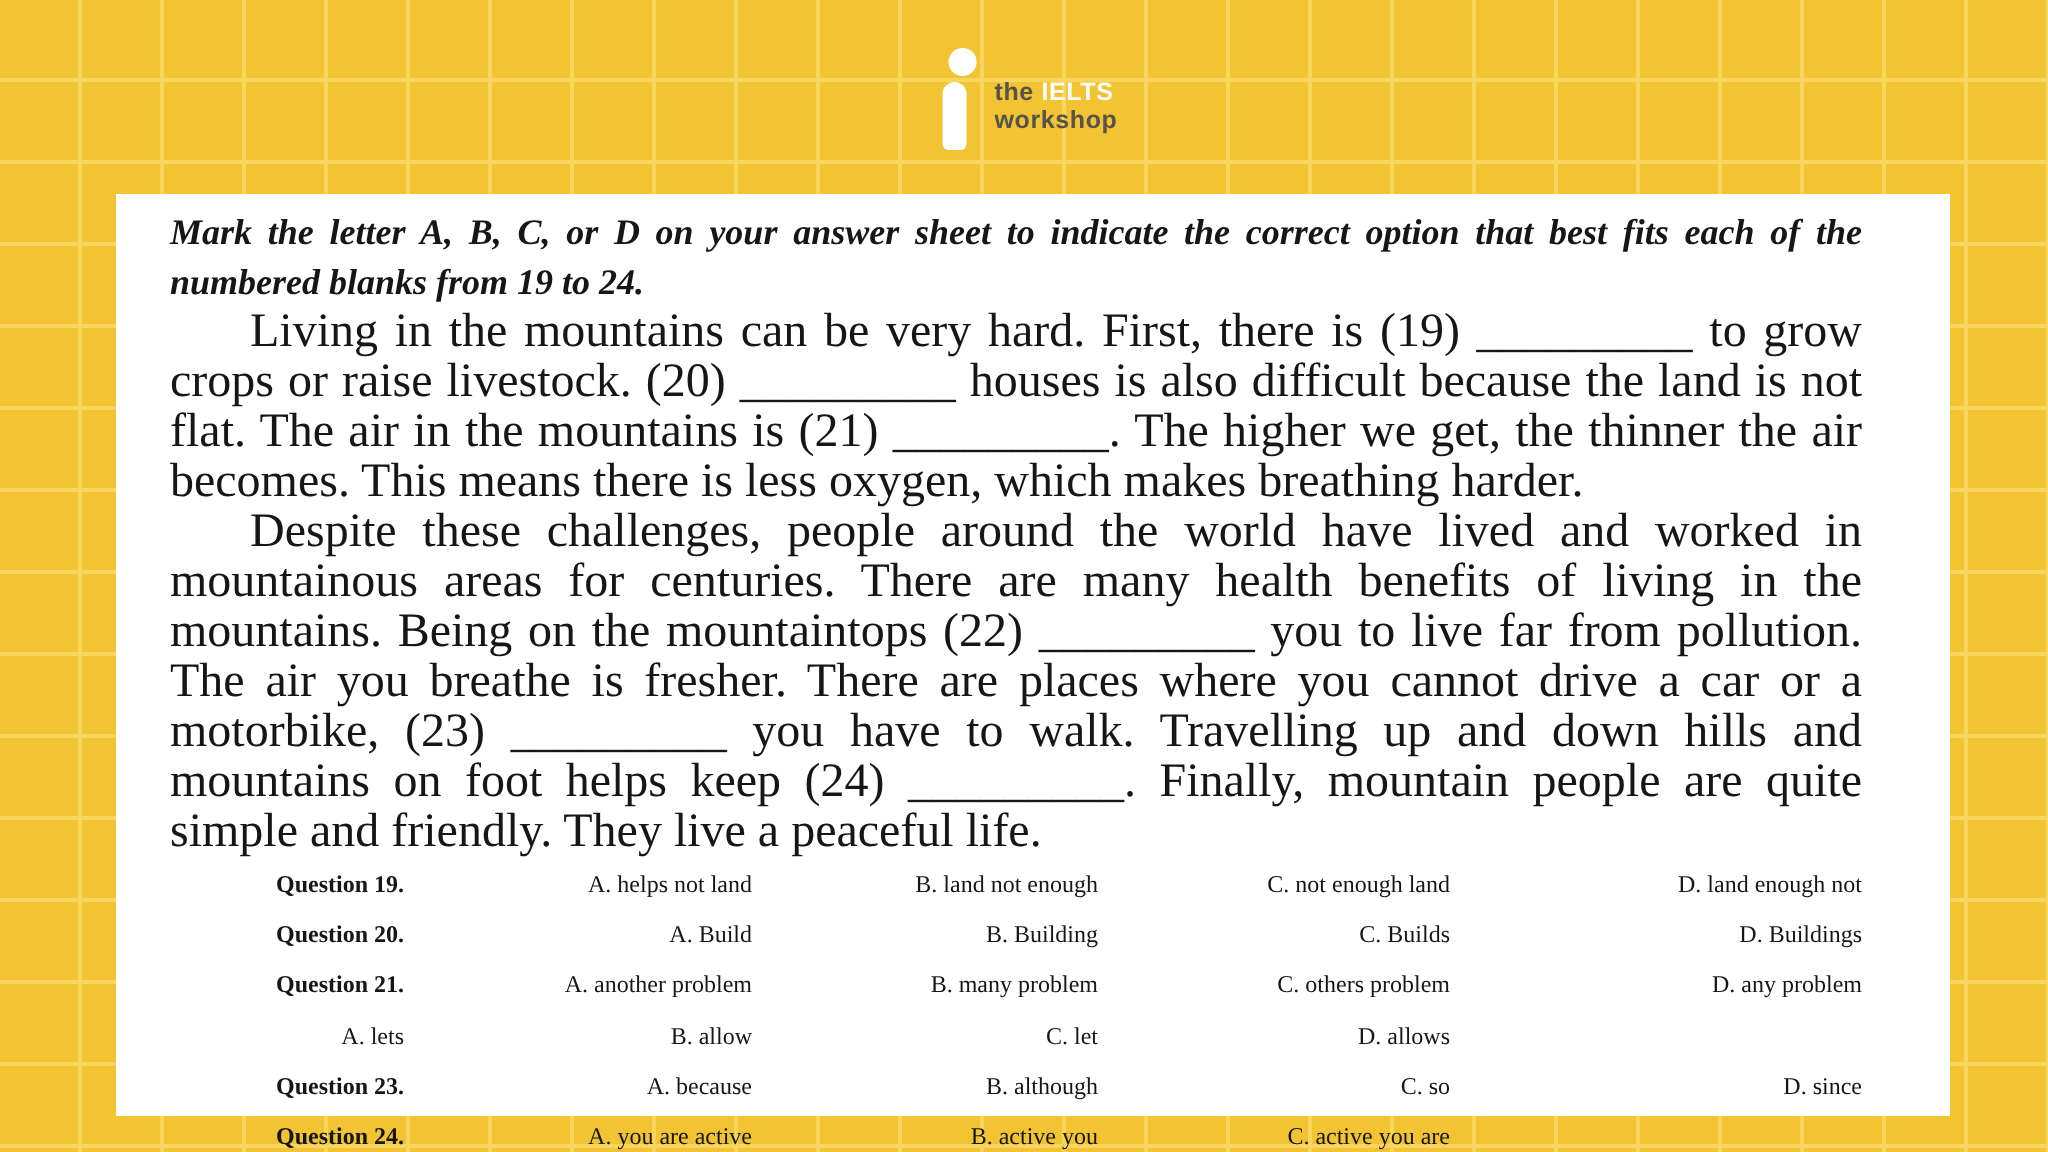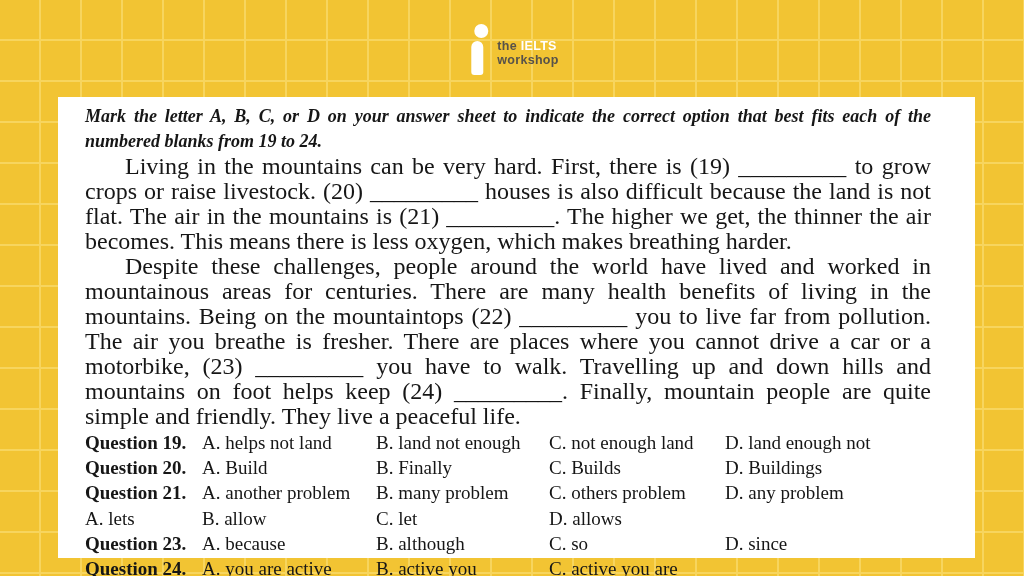--- a/index.html
+++ b/index.html
@@ -87,23 +87,24 @@
     text-align: justify;
     text-indent: 40px;
     margin: 0;
   }
   .questions {
     margin-top: 1px;
   }
   .q-row {
     display: grid;
     grid-template-columns: 117px 174px 173px 176px auto;
-    font-size: 19px;
+    font-size: 12px;
     line-height: 25.2px;
     white-space: nowrap;
+    text-align: right;
   }
   .q-label { font-weight: bold; }
 </style>
 </head>
 <body>
 
 <div class="page">
 
   <div class="logo">
     <div class="logo-i">
@@ -127,21 +128,21 @@
         <span class="q-label">Question 19.</span>
         <span>A. helps not land</span>
         <span>B. land not enough</span>
         <span>C. not enough land</span>
         <span>D. land enough not</span>
       </div>
 
       <div class="q-row">
         <span class="q-label">Question 20.</span>
         <span>A. Build</span>
-        <span>B. Finally</span>
+        <span>B. Building</span>
         <span>C. Builds</span>
         <span>D. Buildings</span>
       </div>
 
       <div class="q-row">
         <span class="q-label">Question 21.</span>
         <span>A. another problem</span>
         <span>B. many problem</span>
         <span>C. others problem</span>
         <span>D. any problem</span>

